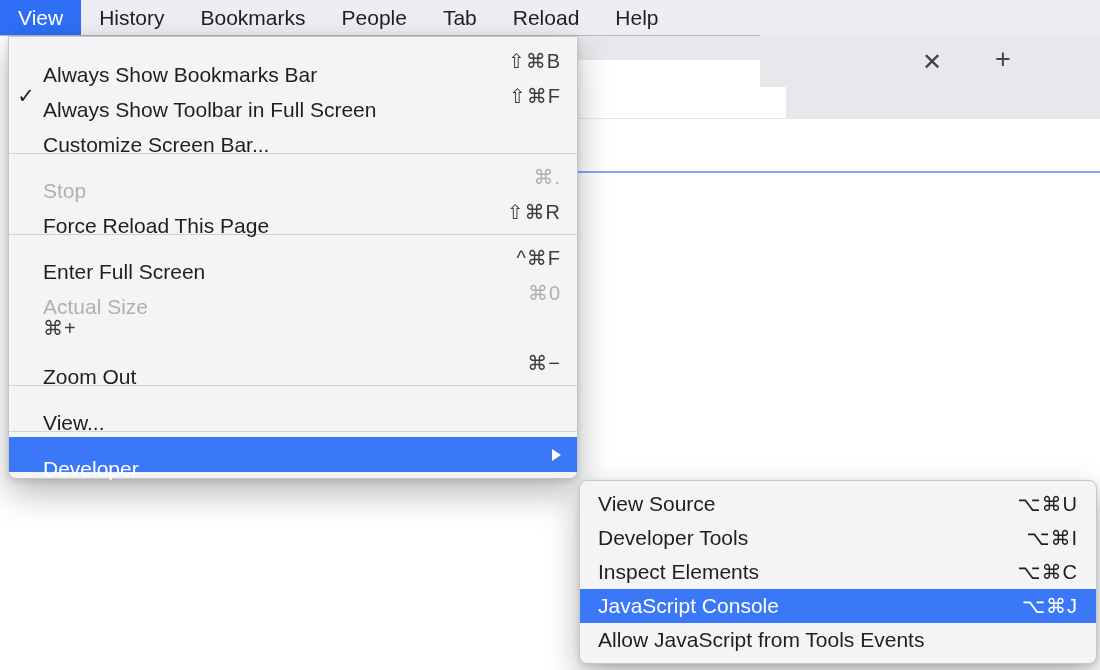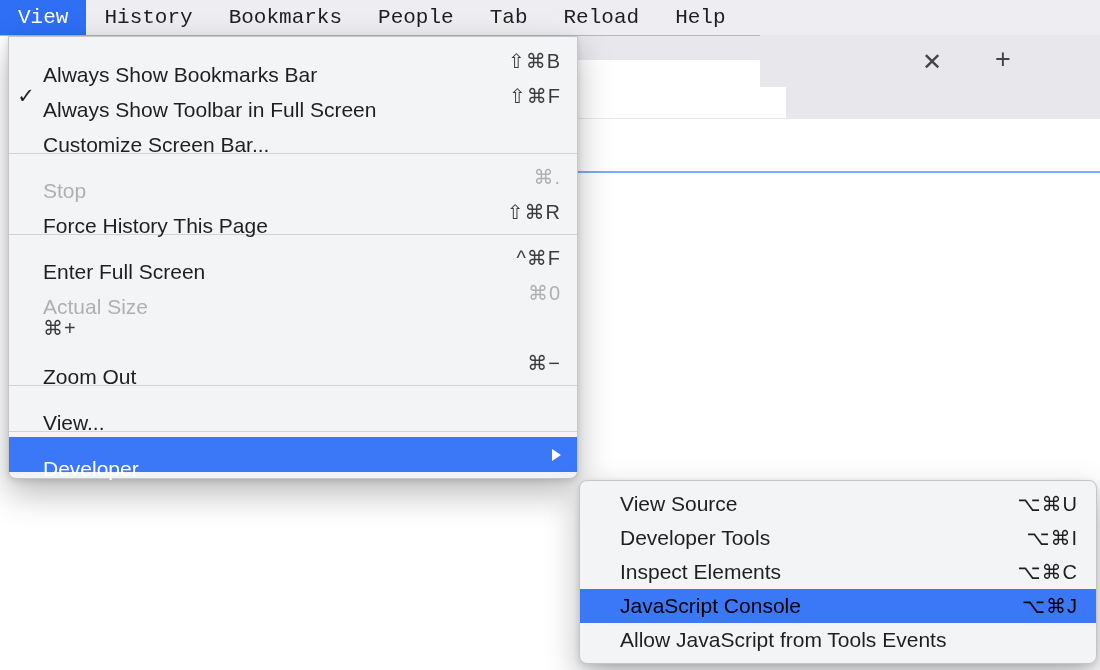--- a/index.html
+++ b/index.html
@@ -3,21 +3,21 @@
 <meta charset="utf-8">
 <style>
 html,body{margin:0;padding:0;width:1100px;height:670px;overflow:hidden;
   font-family:-apple-system,"Helvetica Neue",Arial,sans-serif;
   font-size:21px;color:#1f1f1f;background:#fff;font-weight:400;
   -webkit-font-smoothing:antialiased;}
 
 
 .menubar{height:35px;background:#eeeef2;border-bottom:1px solid #b8b8bb;
   display:flex;align-items:stretch;}
-.menubar-item{padding:0 18px;display:flex;align-items:center;cursor:default;font-family:Liberation Mono, monospace;}
+.menubar-item{padding:0 18px;display:flex;align-items:center;cursor:default;}
 .menubar-item.sel{background:#2e6ff6;color:#fff;}
 
 
 .tabstrip{position:absolute;left:576px;right:0;top:36px;height:83px;
   background:#e8e8ec;border-bottom:2px solid #7ea9ff;}
 .tabright{position:absolute;top:35px;right:0;height:52px;width:340px;
   background:#e8e8ec;}
 .tabclose{position:absolute;top:13px;left:162px;font-size:24px;color:#444;}
 .newtab{position:absolute;top:9px;left:235px;font-size:27px;color:#444;font-weight:300;}
 .tabcurve{position:absolute;left:576px;top:60px;width:210px;height:58px;
@@ -37,24 +37,24 @@
 .mi .lbl{flex:1;white-space:nowrap;margin-top:28px;}
 .mi .sc{color:#3c3c3e;letter-spacing:1px;font-size:20px;}
 .mi.dis .lbl,.mi.dis .sc{color:#b0b0b2;}
 .mi.sel{background:#3a78f7;color:#fff;}
 .mi .arrow{width:0;height:0;border-left:9px solid currentColor;
   border-top:6px solid transparent;border-bottom:6px solid transparent;
   margin-left:6px;}
 .sep{height:1px;background:#d3d3d6;margin:5px 0;}
 .menu .pad{height:6px;}
 
-.submi{display:flex;align-items:center;height:34px;padding:0 18px 0 40px;justify-content:space-between;}
+.submi{display:flex;align-items:center;height:34px;padding:0 18px 0 18px;justify-content:space-between;}
 .submi .lbl{flex:1;}
 .submi .sc{font-size:20px;letter-spacing:1px;}
-.submi.sel{background:#3a78f7;color:#000000;}
+.submi.sel{background:#3a78f7;color:#ffffff;}
 </style>
 </head>
 <body>
 
 <div class="menubar">
   <div class="menubar-item sel">View</div>
   <div class="menubar-item">History</div>
   <div class="menubar-item">Bookmarks</div>
   <div class="menubar-item">People</div>
   <div class="menubar-item">Tab</div>
@@ -90,21 +90,21 @@
 
   <div class="sep"></div>
 
   <div class="mi dis">
     <span class="chk"></span>
     <span class="lbl">Stop</span>
     <span class="sc">⌘.</span>
   </div>
   <div class="mi">
     <span class="chk"></span>
-    <span class="lbl">Force History This Page</span>
+    <span class="lbl">Force Reload This Page</span>
     <span class="sc">⇧⌘R</span>
   </div>
 
   <div class="sep"></div>
 
   <div class="mi">
     <span class="chk"></span>
     <span class="lbl">Enter Full Screen</span>
     <span class="sc">^⌘F</span>
   </div>

